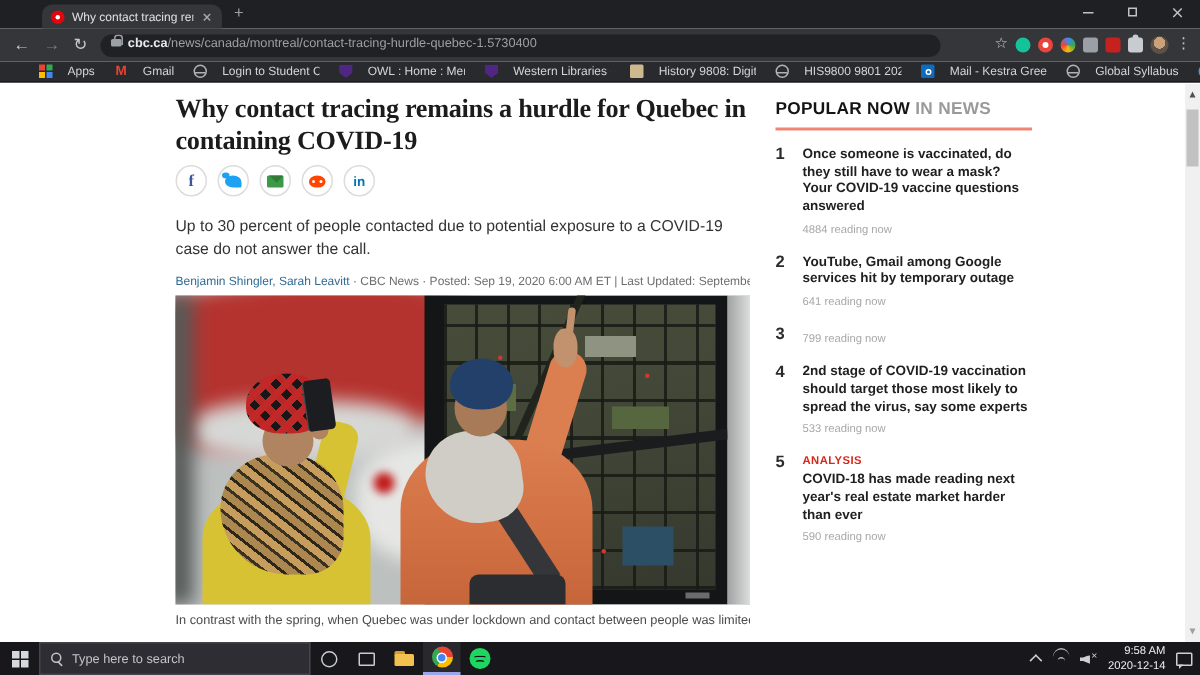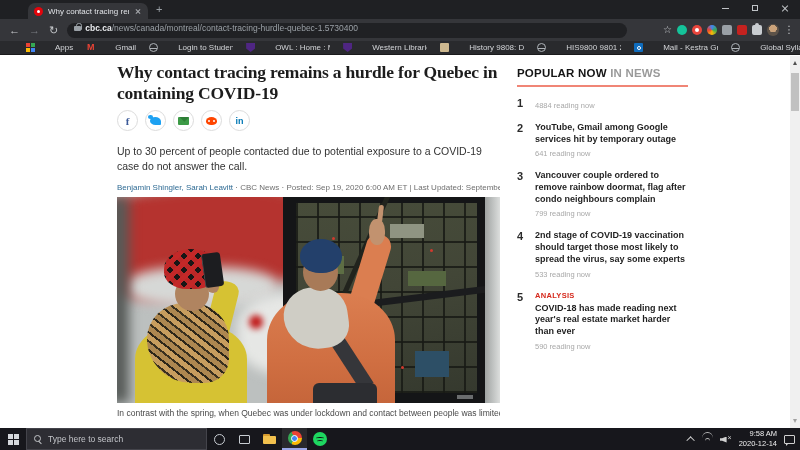--- a/index.html
+++ b/index.html
@@ -46,21 +46,21 @@
   .ext-globe2 { background:conic-gradient(#4285f4,#34a853,#fbbc05,#ea4335,#4285f4); }
   .ext-gray { background:#9aa0a6; border-radius:2px; }
   .ext-to { background:#c5221f; border-radius:2px; }
   .ext-puzzle { background:#c8ccd0; border-radius:2px; position:relative; }
   .ext-puzzle::after { content:''; position:absolute; top:-2px; left:3px; width:4px; height:4px; border-radius:50%; background:#c8ccd0; }
   .avatar { width:12px; height:12px; border-radius:50%; background:radial-gradient(circle at 50% 38%, #caa27a 0 40%, #5c5248 41% 100%); }
   .kebab { color:#c7cacd; font-size:10px; line-height:1; }
 
   .bookmarks { position:absolute; top:41px; left:0; width:800px; height:14px; background:#292a2d;
                border-bottom:1px solid #1a1a1c; display:flex; align-items:center; padding-left:26px; gap:13px; }
-  .bm { display:flex; align-items:center; gap:20px; max-width:84px; }
+  .bm { display:flex; align-items:center; gap:10px; max-width:84px; }
   .bm-label { color:#d3d5d8; font-size:8px; white-space:nowrap; overflow:hidden; }
   .fav { width:9px; height:9px; flex:0 0 auto; position:relative; }
   .fav-apps { display:grid; grid-template-columns:4px 4px; grid-template-rows:4px 4px; gap:1px; }
   .fav-apps i { display:block; } .fav-apps i:nth-child(1){background:#ea4335;} .fav-apps i:nth-child(2){background:#34a853;}
   .fav-apps i:nth-child(3){background:#fbbc05;} .fav-apps i:nth-child(4){background:#4285f4;}
   .fav-gmail { color:#ea4335; font-size:9px; font-weight:bold; line-height:9px; text-align:center; }
   .fav-globe { border:1px solid #aeb3b8; border-radius:50%; }
   .fav-globe::after { content:''; position:absolute; left:0; right:0; top:3.5px; height:1px; background:#aeb3b8; }
   .fav-shield { background:#4f2683; clip-path:polygon(0 0,100% 0,100% 62%,50% 100%,0 62%); }
   .fav-doc { background:#cdb88f; border-radius:1px; }
@@ -364,34 +364,34 @@
 
       <p class="bodytext">In contrast with the spring, when Quebec was under lockdown and contact between people was limited, public</p>
     </div>
 
     <div class="sidebar">
       <div class="pop-head"><span>POPULAR NOW</span><span class="suffix"> IN NEWS</span></div>
 
       <div class="pop-item">
         <div class="pop-rank">1</div>
         <div class="pop-body">
+          <div class="pop-title">Once someone is vaccinated, do they still have to wear a mask? Your COVID-19 vaccine questions answered</div>
           <div class="pop-meta">4884 reading now</div>
         </div>
       </div>
       <div class="pop-item">
         <div class="pop-rank">2</div>
         <div class="pop-body">
           <div class="pop-title">YouTube, Gmail among Google services hit by temporary outage</div>
           <div class="pop-meta">641 reading now</div>
         </div>
       </div>
       <div class="pop-item">
         <div class="pop-rank">3</div>
         <div class="pop-body">
-          <div class="pop-title">Vancouver couple ordered to remove rainbow doormat, flag after condo neighbours complain</div>
           <div class="pop-meta">799 reading now</div>
         </div>
       </div>
       <div class="pop-item">
         <div class="pop-rank">4</div>
         <div class="pop-body">
           <div class="pop-title">2nd stage of COVID-19 vaccination should target those most likely to spread the virus, say some experts</div>
           <div class="pop-meta">533 reading now</div>
         </div>
       </div>

